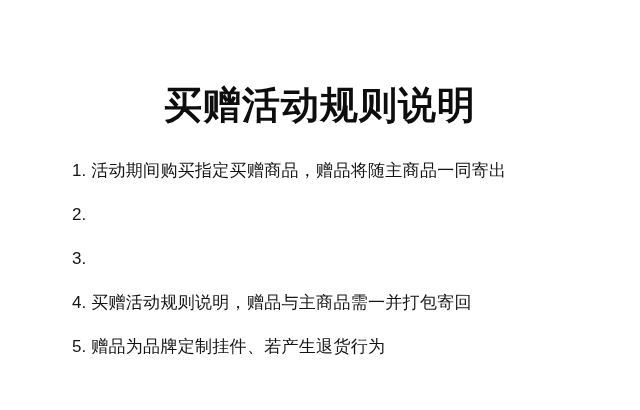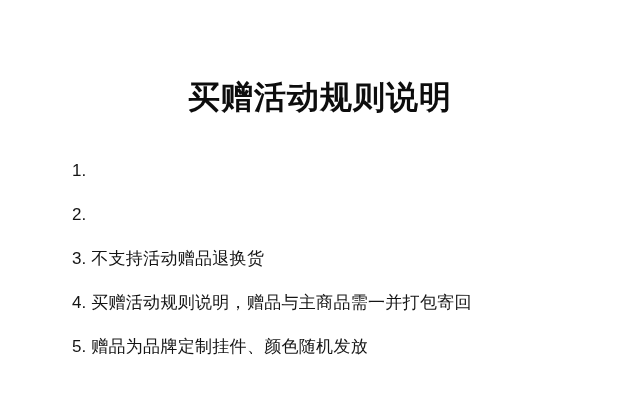--- a/index.html
+++ b/index.html
@@ -20,21 +20,21 @@
     height: 410px;
     background: #ffffff;
     box-sizing: border-box;
   }
   .title {
     position: absolute;
     top: 56px;
     left: 0;
     width: 640px;
     text-align: center;
-    font-size: 32px;
+    font-size: 38px;
     font-weight: bold;
     letter-spacing: 1px;
     color: #0d0d0d;
     line-height: 1.3;
   }
   .rules {
     position: absolute;
     top: 160px;
     left: 72px;
     width: 520px;
@@ -65,36 +65,36 @@
 <body>
 
 <div class="page">
 
   <h1 class="title">买赠活动规则说明</h1>
 
   <div class="rules">
 
     <div class="rule-item">
       <span class="rule-index">1.</span>
+      <span class="rule-text">活动期间购买指定买赠商品，赠品将随主商品一同寄出</span>
     </div>
 
     <div class="rule-item">
       <span class="rule-index">2.</span>
     </div>
 
     <div class="rule-item">
       <span class="rule-index">3.</span>
-      <span class="rule-text">不支持活动赠品退换货</span>
     </div>
 
     <div class="rule-item">
       <span class="rule-index">4.</span>
       <span class="rule-text">买赠活动规则说明，赠品与主商品需一并打包寄回</span>
     </div>
 
     <div class="rule-item">
       <span class="rule-index">5.</span>
-      <span class="rule-text">赠品为品牌定制挂件、颜色随机发放</span>
+      <span class="rule-text">赠品为品牌定制挂件、若产生退货行为</span>
     </div>
 
   </div>
 
 </div>
 
 </body></html>

